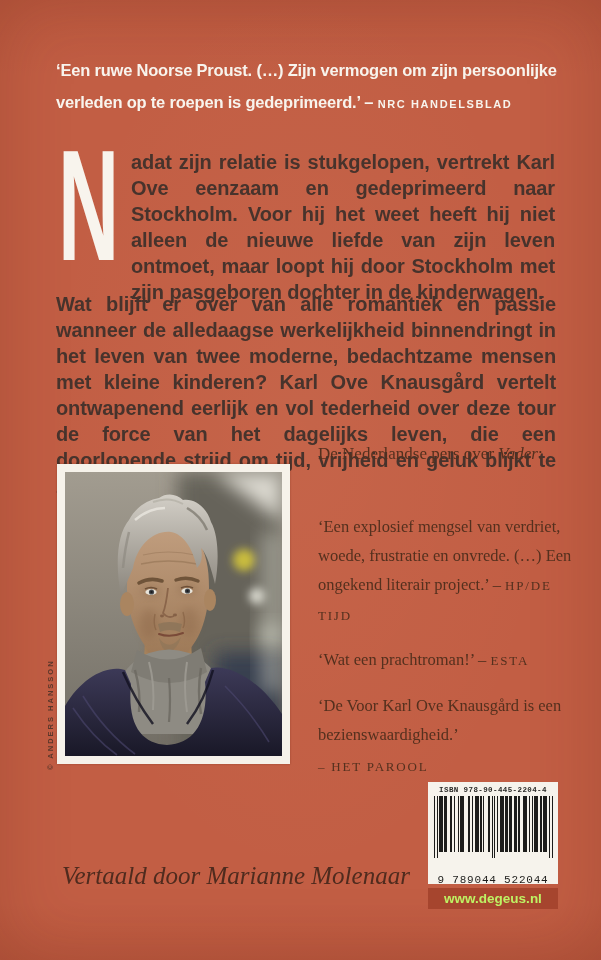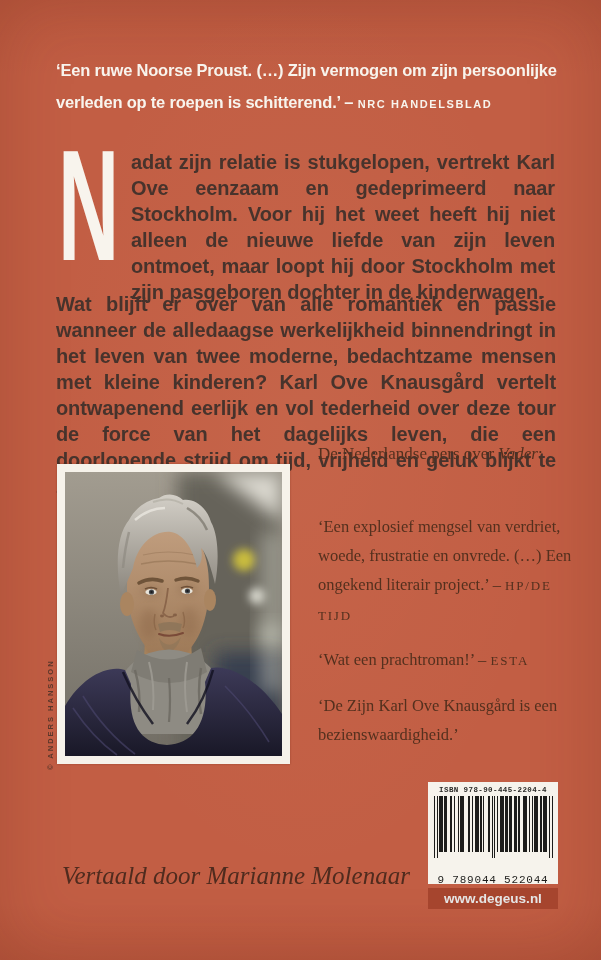--- a/index.html
+++ b/index.html
@@ -60,30 +60,30 @@
     margin-top:4px; text-align:center; font-family:"Liberation Mono", monospace;
     font-size:7.5px; font-weight:bold; letter-spacing:0.4px; color:#2a2a28; white-space:nowrap;
   }
   .bars { display:flex; justify-content:center; margin-top:2px; height:62px; }
   .barcode-number {
     text-align:center; font-family:"Liberation Mono", monospace;
     font-size:11px; color:#1d1d1b; letter-spacing:0.8px; margin-top:16px; white-space:nowrap;
   }
   .degeus-band {
     left:428px; top:888px; width:130px; height:21px; background:#a6452e;
-    color:#e5e5e5; font-weight:bold; font-size:13.5px; text-align:center; line-height:21px;
+    color:#bef264; font-weight:bold; font-size:13.5px; text-align:center; line-height:21px;
   }
 </style>
 </head>
 <body>
 
 <div class="cover">
 
   <p class="abs top-quote">
-    <span>‘Een ruwe Noorse Proust. (…) Zijn vermogen om zijn persoonlijke verleden op te roepen is schitterend.’ –</span>
+    <span>‘Een ruwe Noorse Proust. (…) Zijn vermogen om zijn persoonlijke verleden op te roepen is gedeprimeerd.’ –</span>
     <span class="attrib-sans">NRC HANDELSBLAD</span>
   </p>
 
   <svg class="abs dropcap" viewBox="0 0 62 118" width="62" height="118">
     <text x="0" y="113" transform="scale(0.54,1)" font-family="Liberation Sans, sans-serif" font-weight="bold" font-size="157" fill="#f8f4ed">N</text>
   </svg>
 
   <p class="abs body-text para1">adat zijn relatie is stukgelopen, vertrekt Karl Ove eenzaam en gedeprimeerd naar Stockholm. Voor hij het weet heeft hij niet alleen de nieuwe liefde van zijn leven ontmoet, maar loopt hij door Stockholm met zijn pasgeboren dochter in de kinderwagen.</p>
   <p class="abs body-text para2">Wat blijft er over van alle romantiek en passie wanneer de alledaagse werkelijkheid binnendringt in het leven van twee moderne, bedachtzame mensen met kleine kinderen? Karl Ove Knausgård vertelt ontwapenend eerlijk en vol tederheid over deze tour de force van het dagelijks leven, die een doorlopende strijd om tijd, vrijheid en geluk blijkt te zijn.</p>
 
@@ -181,21 +181,22 @@
     <span>‘Een explosief mengsel van verdriet, woede, frustratie en onvrede. (…) Een ongekend literair project.’ –</span>
     <span class="attrib-serif">HP/DE TIJD</span>
   </p>
 
   <p class="abs serif press-quote q2">
     <span>‘Wat een prachtroman!’ –</span>
     <span class="attrib-serif">ESTA</span>
   </p>
 
   <p class="abs serif press-quote q3">
-    <span>‘De Zijn Karl Ove Knausgård is een bezienswaardigheid.’</span>
+    <span>‘De Voor Karl Ove Knausgård is een bezienswaardigheid.’</span>
+    <span class="attrib-serif own-line">– HET PAROOL</span>
   </p>
 
   <p class="abs translator">Vertaald door Marianne Molenaar</p>
 
   <div class="abs barcode-box">
     <div class="isbn-label">ISBN 978-90-445-2204-4</div>
     <div class="bars">
         <svg width="119" height="62" viewBox="0 0 118.75 62" shape-rendering="crispEdges" fill="#1d1d1b">
           <rect x="0.00" y="0" width="1.25" height="62"></rect>
           <rect x="2.50" y="0" width="1.25" height="62"></rect>

